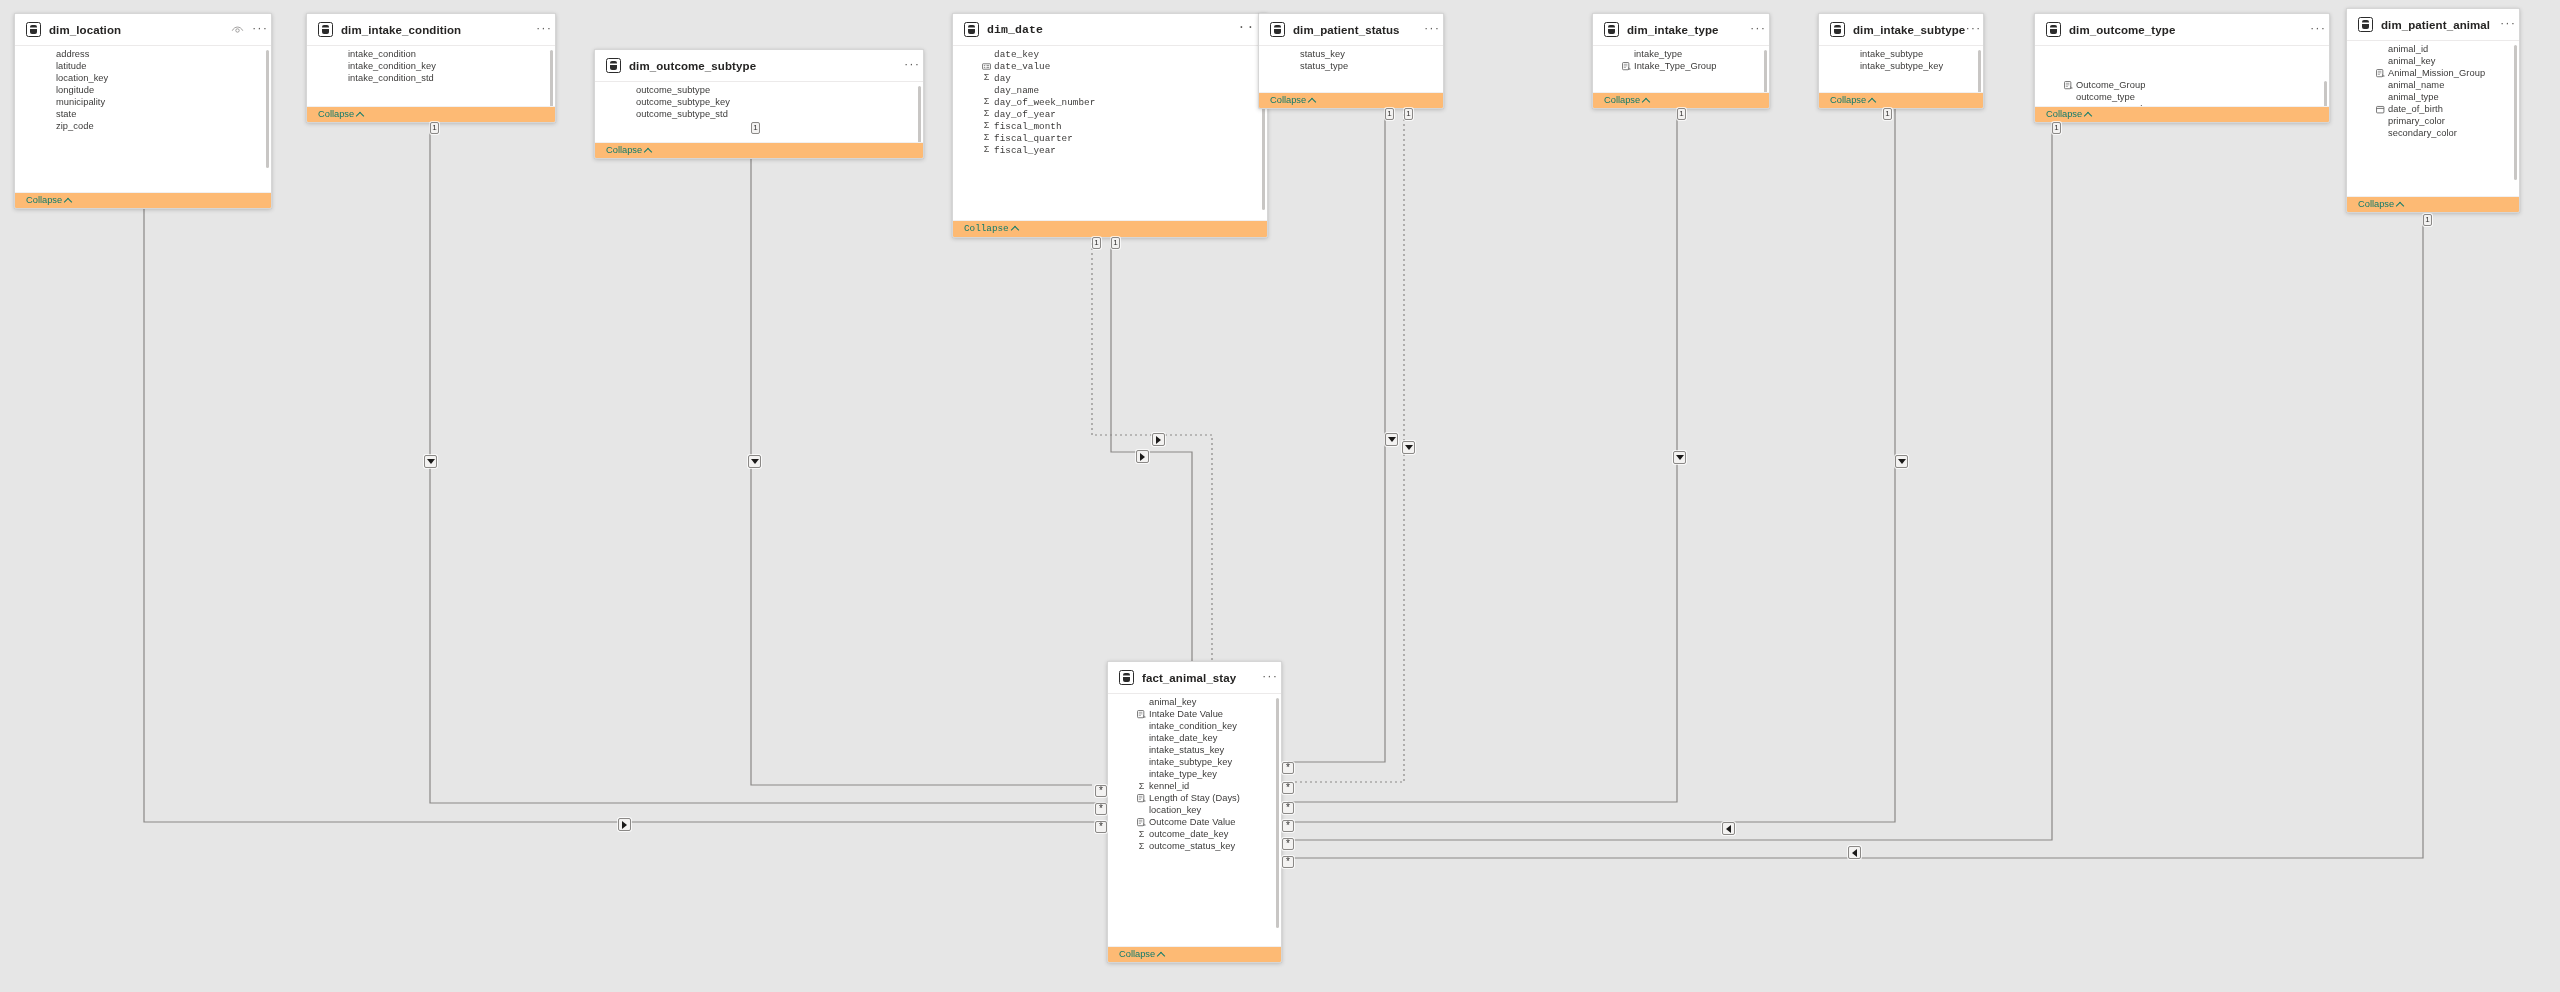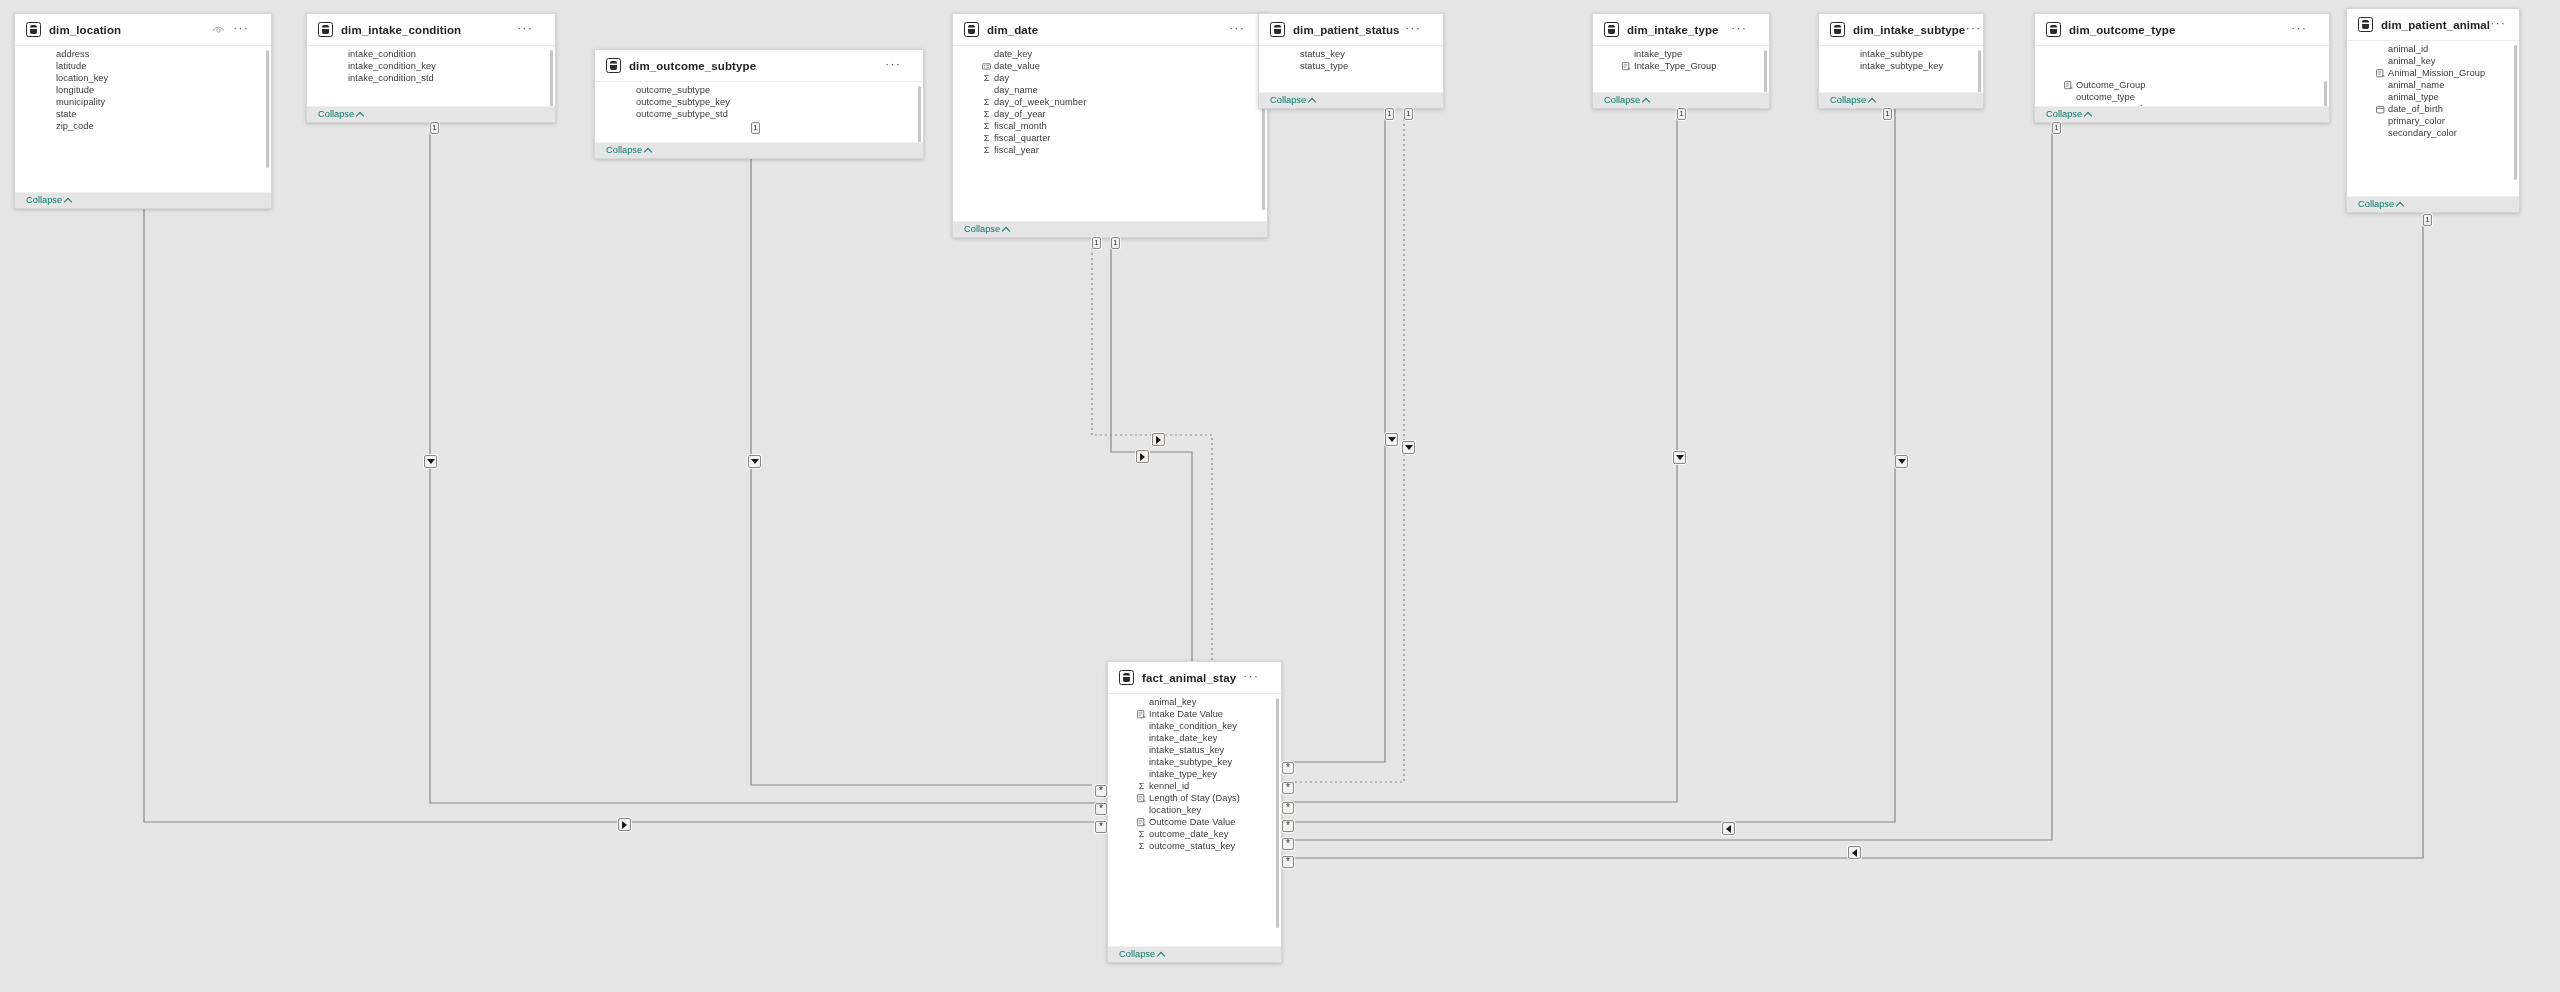--- a/index.html
+++ b/index.html
@@ -28,21 +28,21 @@
     border: 1px solid #d6d6d6;
     border-radius: 2px;
     box-shadow: 0 1px 4px rgba(0,0,0,0.18), 0 0 1px rgba(0,0,0,0.10);
     display: flex; flex-direction: column;
     overflow: hidden;
     z-index: 5;
   }
   .tbl-head {
     display: flex; align-items: center;
     height: 32px; min-height: 32px;
-    padding: 0 22px 0 11px;
+    padding: 0 3px 0 11px;
     border-bottom: 1px solid #eceaea;
     background: #fff;
   }
   .tbl-icon {
     width: 15px; height: 15px; min-width: 15px;
     border: 1.4px solid #2b2b2b;
     border-radius: 2.5px;
     margin-right: 8px;
     position: relative;
     background: #fff;
@@ -100,21 +100,21 @@
   .fld-ic.blank { visibility: hidden; }
   .fld-lbl {
     font-size: 9.3px;
     color: #3b3a39;
     letter-spacing: .05px;
   }
   .collapse {
     position: absolute; left: 0; bottom: 0;
     width: 100%;
     padding: 2px 0 3px 11px;
-    background: #e5e5e5;
+    background: #fdba74;
     border-top: 1px solid #f1f0f0;
     font-size: 9.3px;
     color: #0f7b6c;
     display: flex; align-items: center; gap: 3px;
     cursor: pointer;
   }
   .chev-up {
     display: inline-block;
     width: 6px; height: 6px;
     border-left: 1.2px solid #0f7b6c;
@@ -291,21 +291,21 @@
             <span class="fld-ic blank"></span>
             <span class="fld-lbl">outcome_subtype_std</span>
           </div>
           <div class="scrollbar" style="top: 4px; height: 58px;"></div>
           <div class="collapse">
             <span>Collapse</span>
             <span class="chev-up"></span>
           </div>
         </div>
       </div>
-      <div class="tbl" style="left: 952px; top: 13px; width: 316px; height: 225px;">
+      <div class="tbl" style="left: 952px; top: 13px; width: 316px; height: 225px; font-family: Liberation Mono, monospace;">
         <div class="tbl-head">
           <span class="tbl-icon"></span>
           <span class="tbl-title">dim_date</span>
           <span class="tbl-head-actions">
             <span class="dots">···</span>
           </span>
         </div>
         <div class="tbl-body">
           <div class="fld">
             <span class="fld-ic blank"></span>

